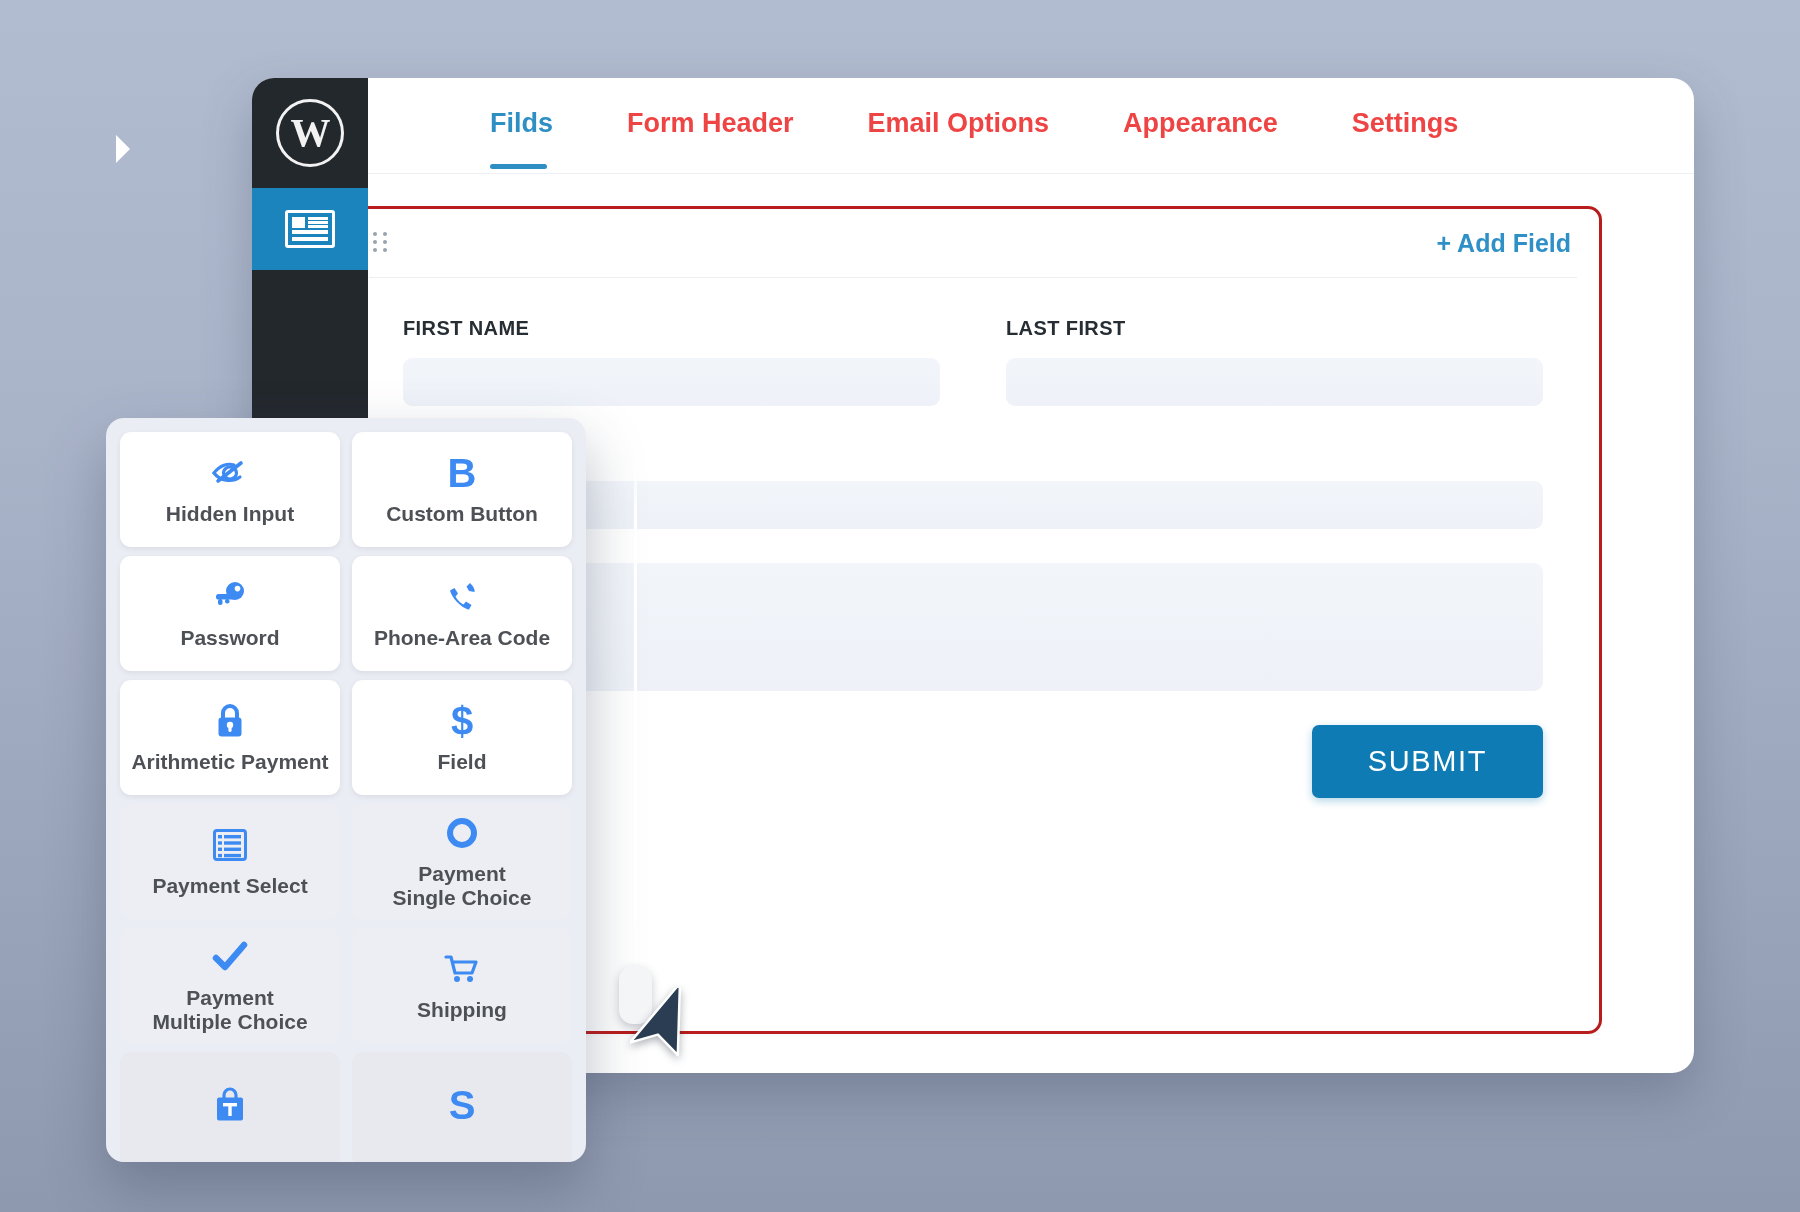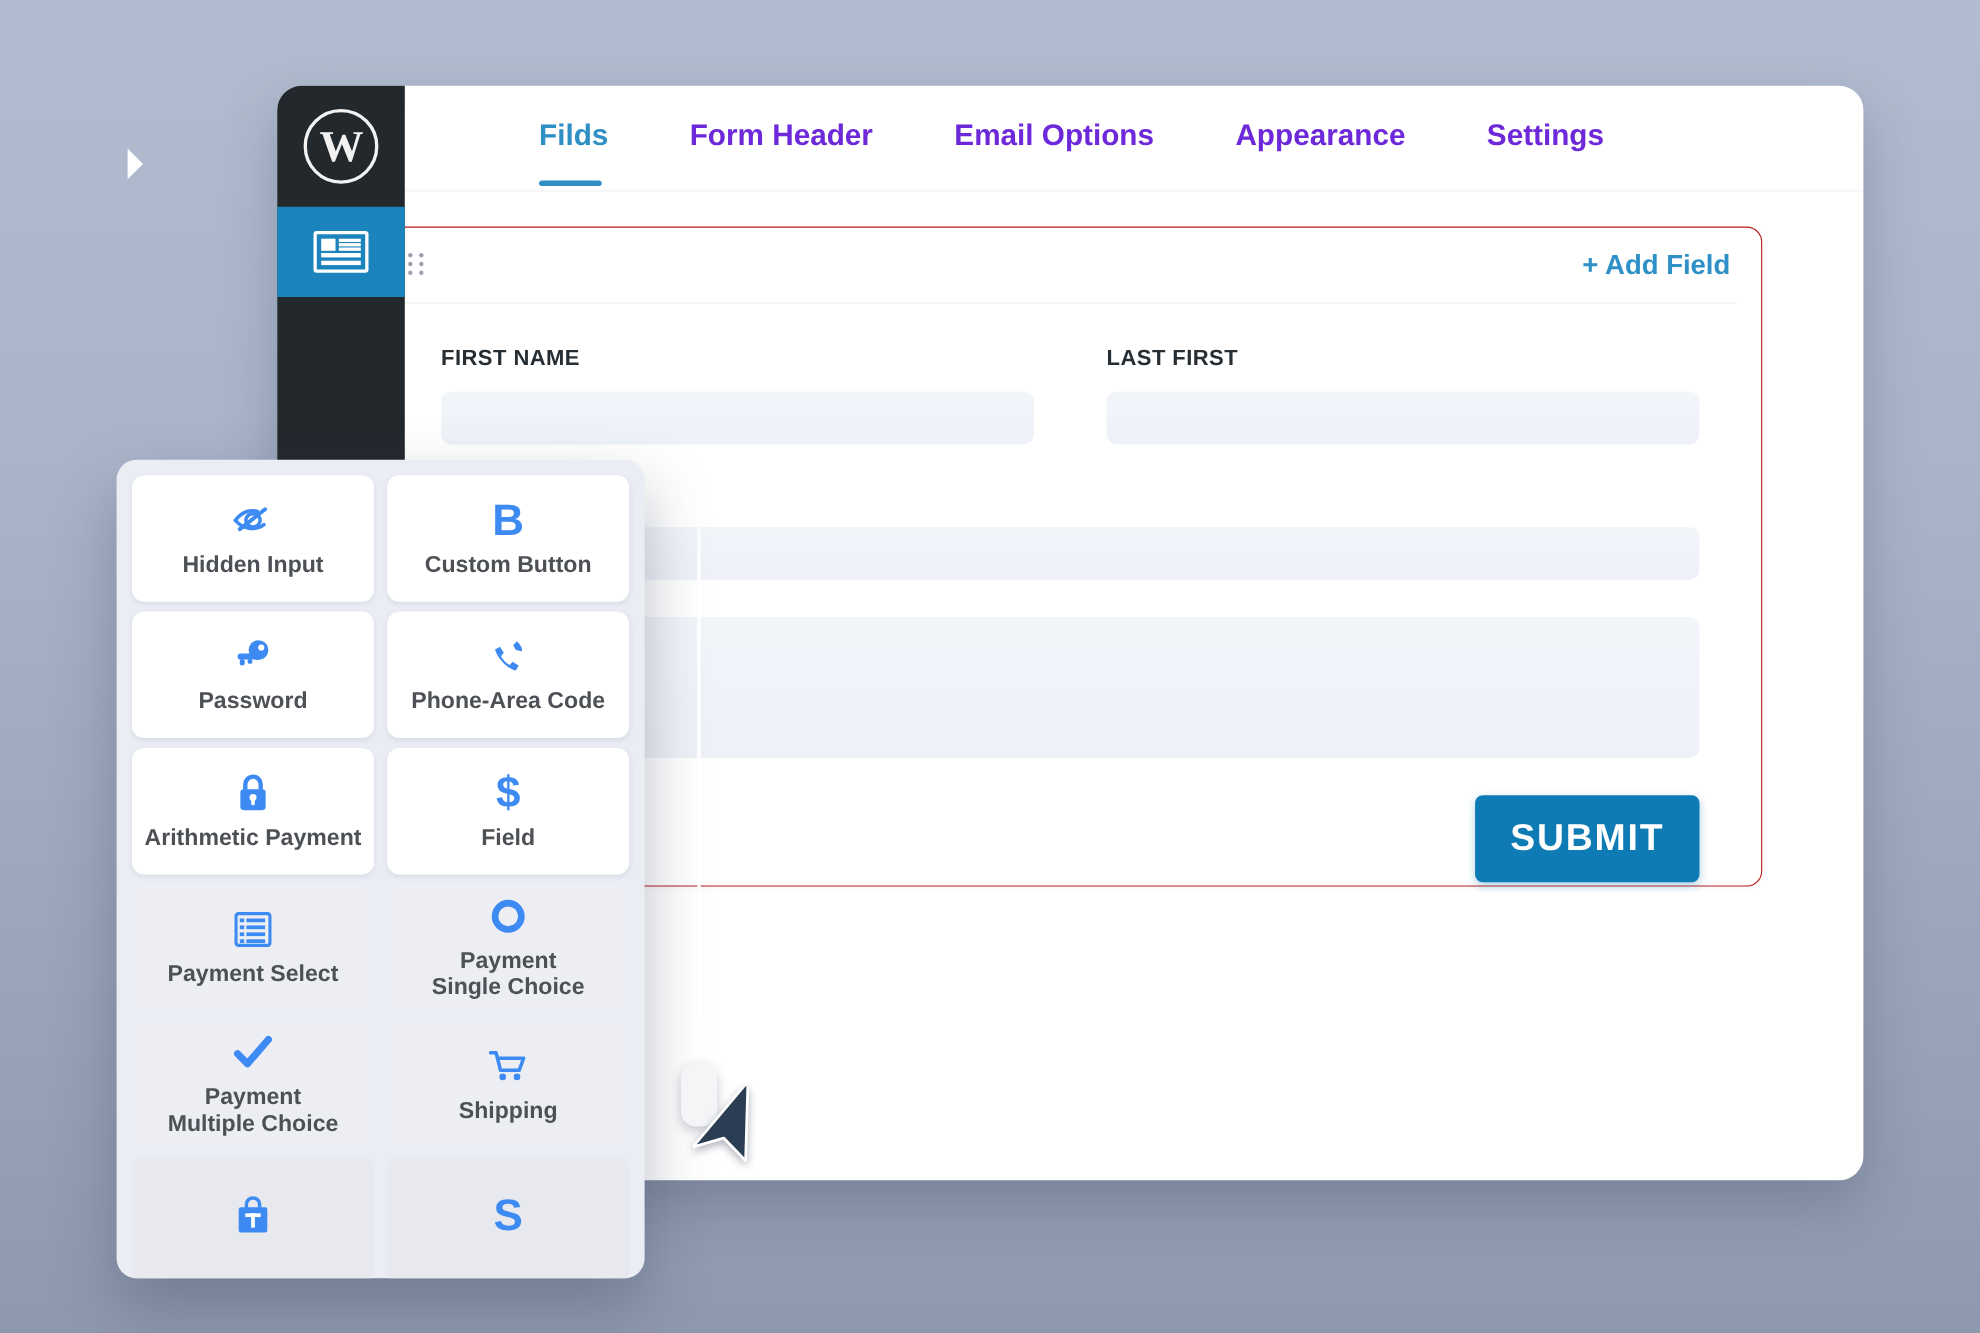--- a/index.html
+++ b/index.html
@@ -118,21 +118,21 @@
     display: flex;
     align-items: center;
     padding-left: 122px;
     box-sizing: border-box;
     border-bottom: 1px solid #edeff2;
   }
   .tab {
     position: relative;
     font-size: 27px;
     font-weight: bold;
-    color: #6d28d9;
+    color: #ef4444;
     margin-right: 74px;
     padding-bottom: 30px;
     padding-top: 26px;
     white-space: nowrap;
     cursor: pointer;
   }
   .tab.active { color: #2e8fc4; }
   .tab.active::after {
     content: "";
     position: absolute;
@@ -140,22 +140,22 @@
     bottom: 0;
     height: 5px;
     background: #2e8fc4;
     border-radius: 3px;
   }
 
   
   #builder-box {
     position: absolute;
     left: 92px; top: 128px;
-    width: 1258px; height: 600px;
-    border: 1px solid #b91c1c;
+    width: 1258px; height: 828px;
+    border: 3px solid #b91c1c;
     border-radius: 14px;
     box-sizing: border-box;
     background: #ffffff;
     box-shadow: 0 2px 6px rgba(0,0,0,0.03);
   }
   #builder-head {
     position: relative;
     height: 68px;
     border-bottom: 1px solid #eceef1;
     margin: 0 22px;
@@ -215,24 +215,24 @@
   .field-input.area { height: 128px; }
 
   #submit-row {
     display: flex;
     justify-content: flex-end;
     margin-top: 34px;
   }
   #submit-btn {
     background: #0e7bb4;
     color: #ffffff;
-    font-size: 34px;
-    font-weight: bold;
+    font-size: 29px;
+    font-weight: normal;
     letter-spacing: 1.6px;
-    padding: 20px 32px;
+    padding: 20px 56px;
     border: none;
     border-radius: 7px;
     cursor: pointer;
     font-family: "Liberation Sans", sans-serif;
     box-shadow: 0 3px 8px rgba(14,123,180,0.32);
   }
 
   
   #palette {
     position: absolute;

